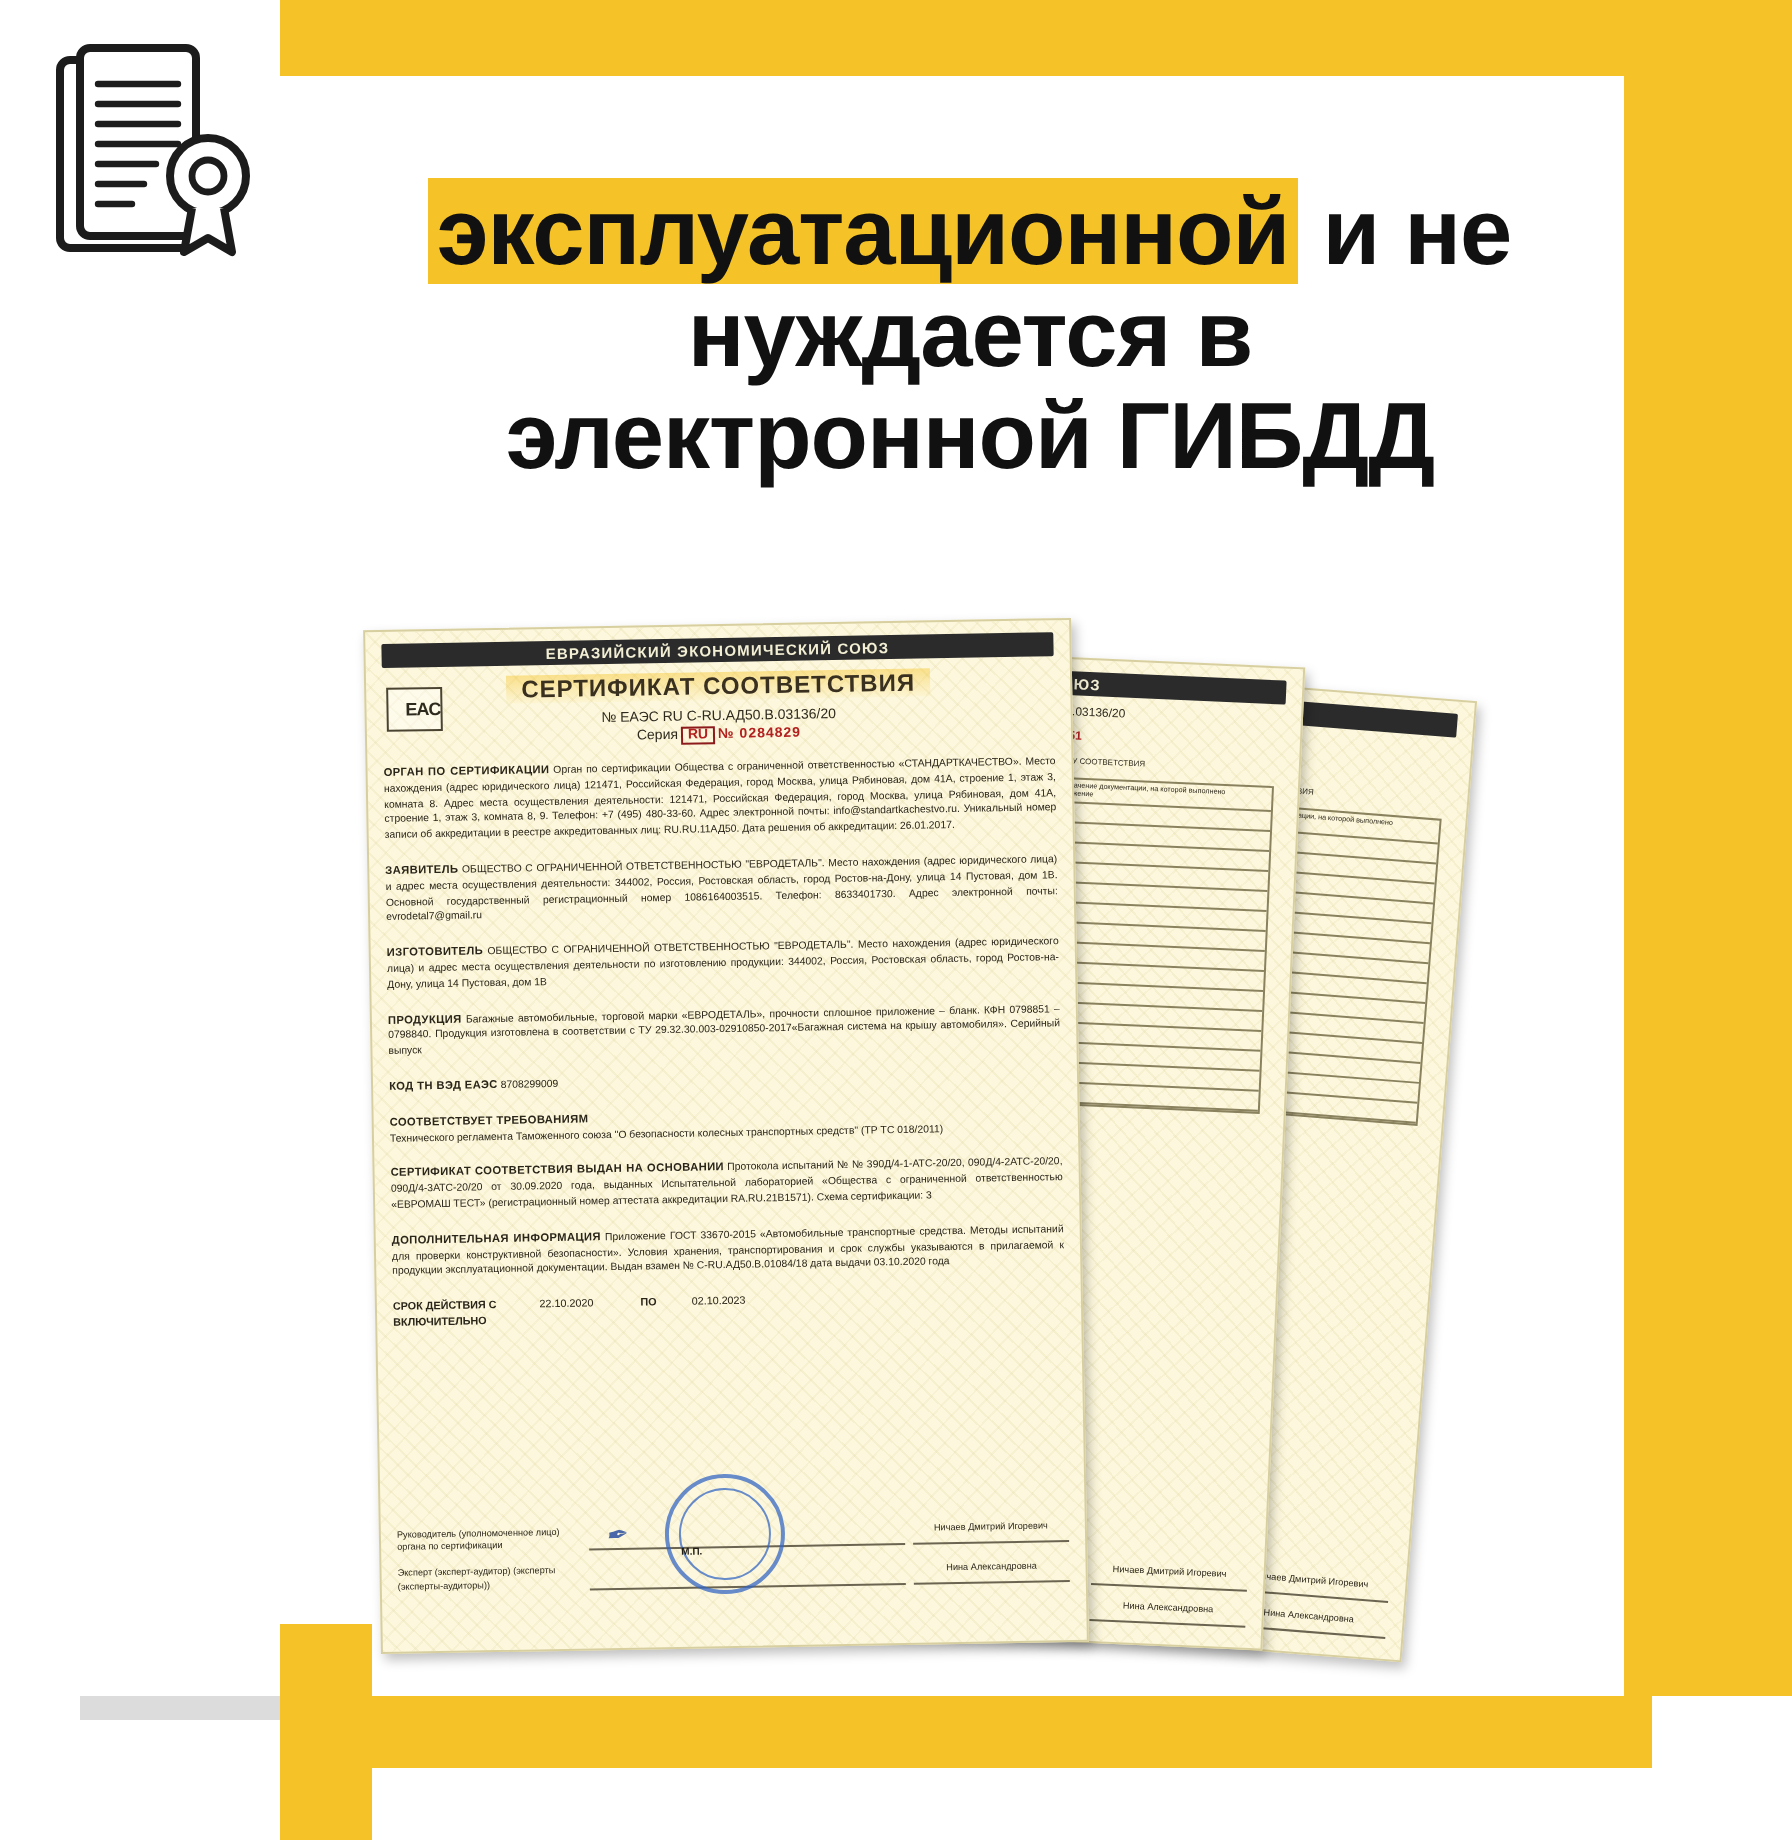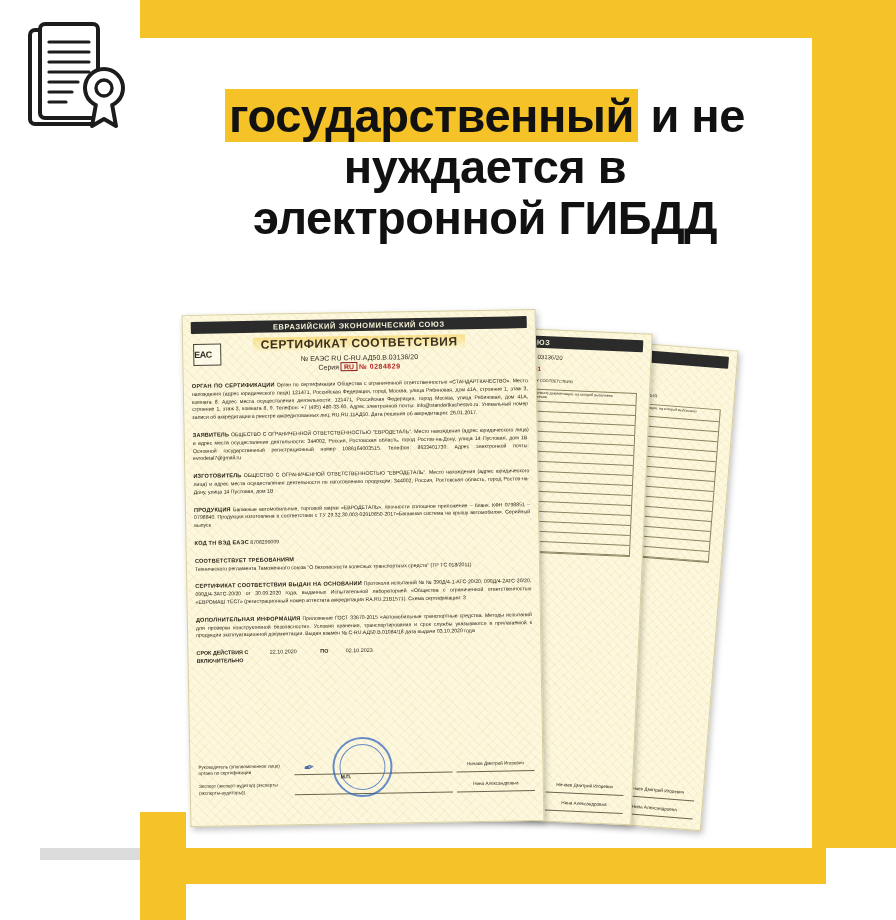--- a/index.html
+++ b/index.html
@@ -198,21 +198,21 @@
   }
   .eac-logo {
     position: absolute;
     left: 10px;
     top: 28px;
     width: 26px;
     height: 20px;
     border: 1px solid #4a4330;
     font-size: 9px;
     font-weight: bold;
-    text-align: left;
+    text-align: right;
     line-height: 20px;
     color: #2e2a1e;
     letter-spacing: -0.5px;
     background: rgba(255,255,255,0.4);
   }
   .section {
     margin-top: 6px;
     font-size: 5.2px;
     line-height: 1.5;
     color: #2a2519;
@@ -327,21 +327,21 @@
         <line x1="33" y1="70" x2="56" y2="70"></line>
         <line x1="33" y1="80" x2="50" y2="80"></line>
       </g>
       <circle cx="88" cy="66" r="19" fill="#ffffff" stroke="#1c1c1c" stroke-width="4"></circle>
       <circle cx="88" cy="66" r="8" fill="none" stroke="#1c1c1c" stroke-width="3.4"></circle>
       <path d="M80 82 L76 104 L88 97 L100 104 L96 82" fill="#ffffff" stroke="#1c1c1c" stroke-width="4" stroke-linejoin="round"></path>
     </svg>
   </div>
 
   <div class="headline">
-    <span class="line"><span class="hl">государственный</span><span> и не</span></span>
+    <span class="line"><span class="hl">эксплуатационной</span><span> и не</span></span>
     <span class="line">нуждается в</span>
     <span class="line">электронной ГИБДД</span>
   </div>
 
   <div class="certs">
 
     <div class="cert cert-back2">
       <div class="cert-inner">
         <div class="eaes-bar">... СОЮЗ</div>
         <div class="mini-head">RU C-RU.АД50.В.03136/20</div>

